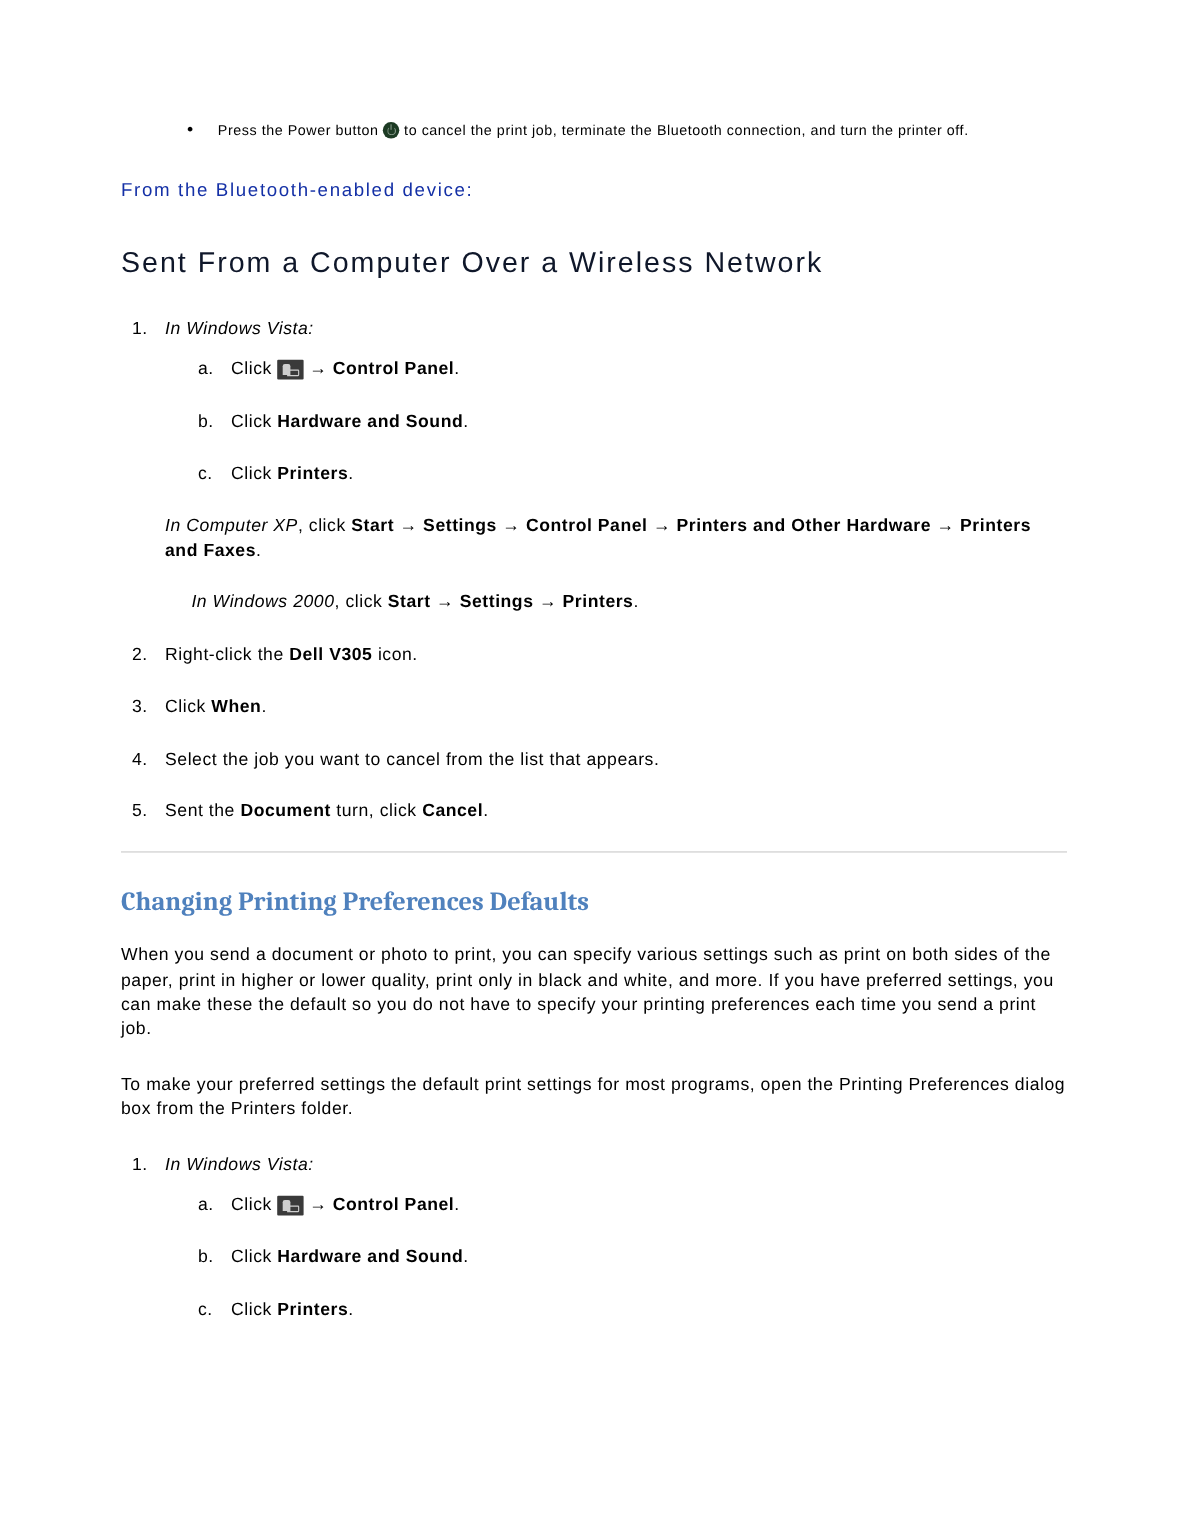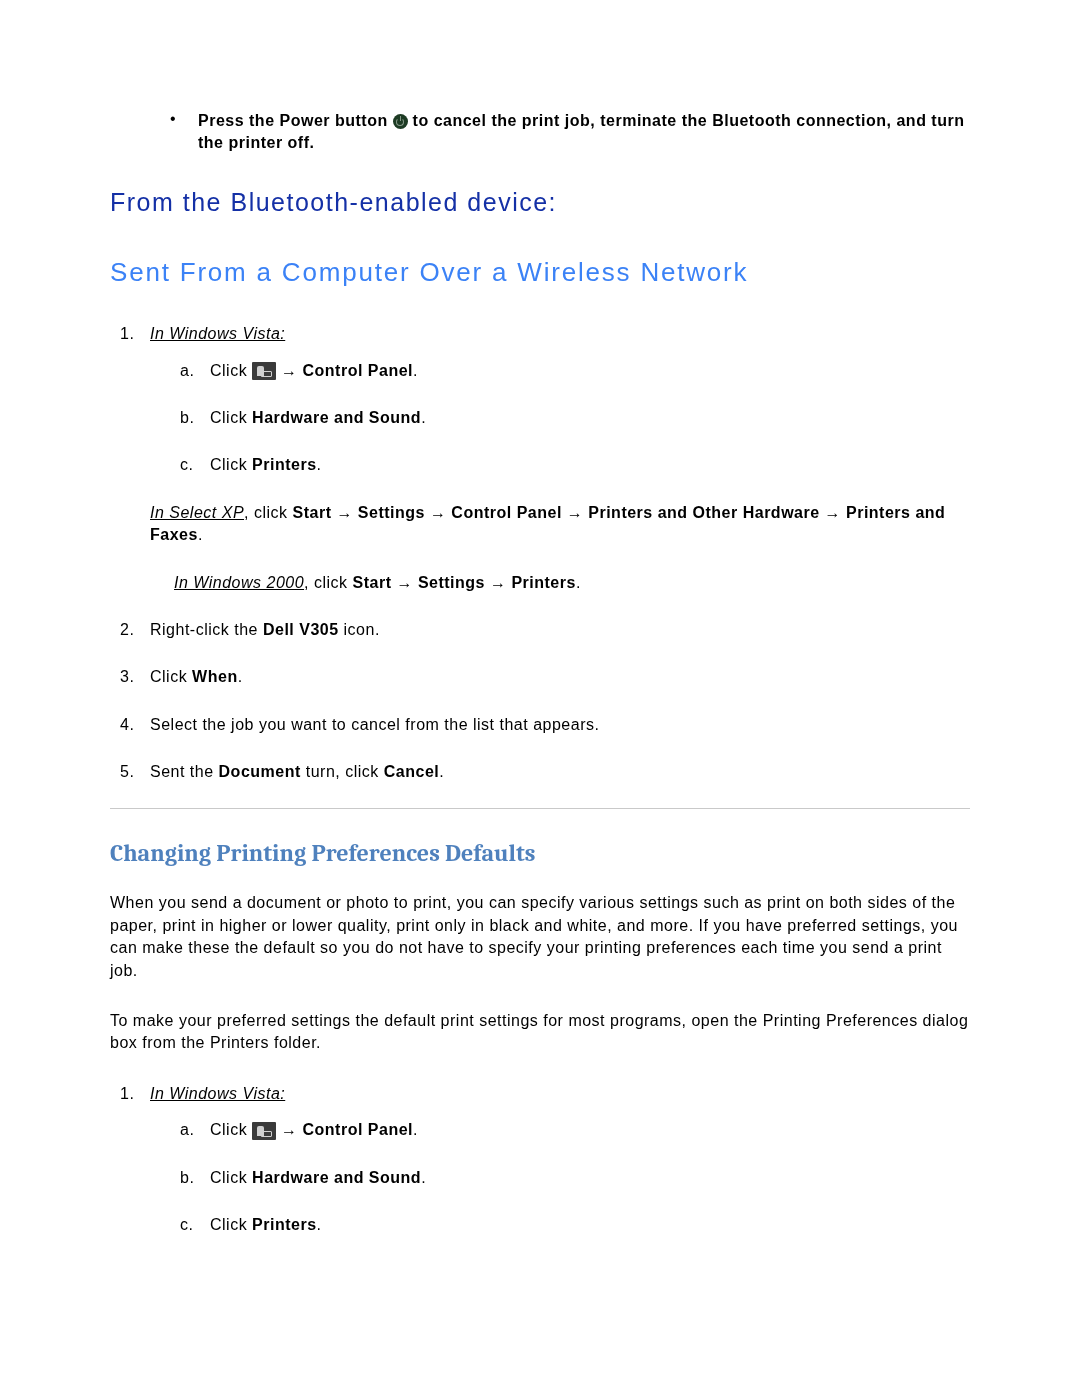--- a/index.html
+++ b/index.html
@@ -21,41 +21,40 @@
   }
   .first-bullet .bullet {
     display: table-cell;
     width: 28px;
     vertical-align: top;
     font-size: 16px;
   }
   .first-bullet .bcontent {
     display: table-cell;
     vertical-align: top;
-    font-size: 16px;
+    font-size: 13px;
     letter-spacing: 0.5px;
     line-height: 1.35;
-    font-weight: bold;
   }
   .h3 {
     font-family: Verdana, Arial, sans-serif;
     color: #1430a6;
-    font-size: 25px;
+    font-size: 17px;
     letter-spacing: 1.5px;
     margin: 0 0 24px 0;
   }
   .p {
     font-size: 16px;
     letter-spacing: 0.5px;
     line-height: 1.4;
     margin: 0 0 28px 0;
   }
   .h2 {
     font-family: Verdana, Arial, sans-serif;
-    color: #3b82f6;
+    color: #0f172a;
     font-size: 26px;
     letter-spacing: 1.8px;
     margin: 40px 0 35px 0;
   }
   .ol-num {
     list-style: none;
     margin: 0;
     padding: 0 0 0 40px;
   }
   .ol-num > li {
@@ -79,21 +78,21 @@
     position: relative;
     font-size: 16px;
     letter-spacing: 0.5px;
     margin-bottom: 25px;
   }
   .ol-alpha > li::before {
     content: attr(data-marker);
     position: absolute;
     left: -30px;
   }
-  .italic { font-style: italic; text-decoration: underline; }
+  .italic { font-style: italic; }
   .bold { font-weight: bold; text-align: right; }
   .arrow-r { letter-spacing: 0.5px; }
   .icon-chip {
     display: inline-block;
     vertical-align: middle;
     width: 24px;
     height: 18px;
     background: #3a3a3a;
     position: relative;
     border-radius: 1px;
@@ -184,21 +183,21 @@
         <li data-marker="b.">
           <span>Click </span>
           <span class="bold">Hardware and Sound</span><span>.</span>
         </li>
         <li data-marker="c.">
           <span>Click </span>
           <span class="bold">Printers</span><span>.</span>
         </li>
       </ol>
       <div style="margin-top:10px;">
-        <span class="italic">In Select XP</span><span>, click </span>
+        <span class="italic">In Computer XP</span><span>, click </span>
         <span class="bold">Start</span><span class="arrow-r"> → </span>
         <span class="bold">Settings</span><span class="arrow-r"> → </span>
         <span class="bold">Control Panel</span><span class="arrow-r"> → </span>
         <span class="bold">Printers and Other Hardware</span><span class="arrow-r"> → </span>
         <span class="bold">Printers and Faxes</span><span>.</span>
       </div>
       <div style="margin-top:25px;margin-left:24px;">
         <span class="italic">In Windows 2000</span><span>, click </span>
         <span class="bold">Start</span><span class="arrow-r"> → </span>
         <span class="bold">Settings</span><span class="arrow-r"> → </span>

